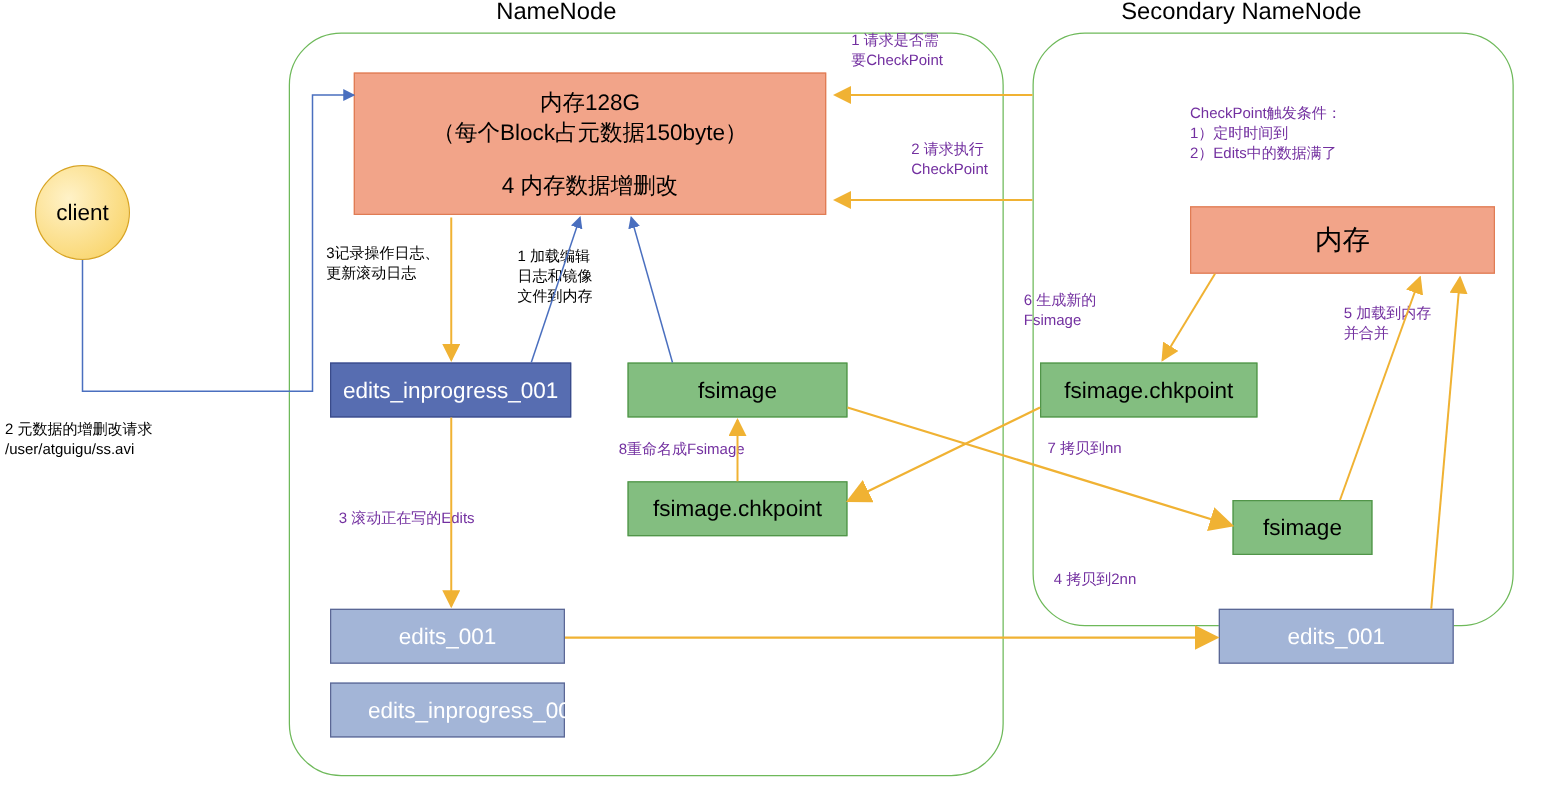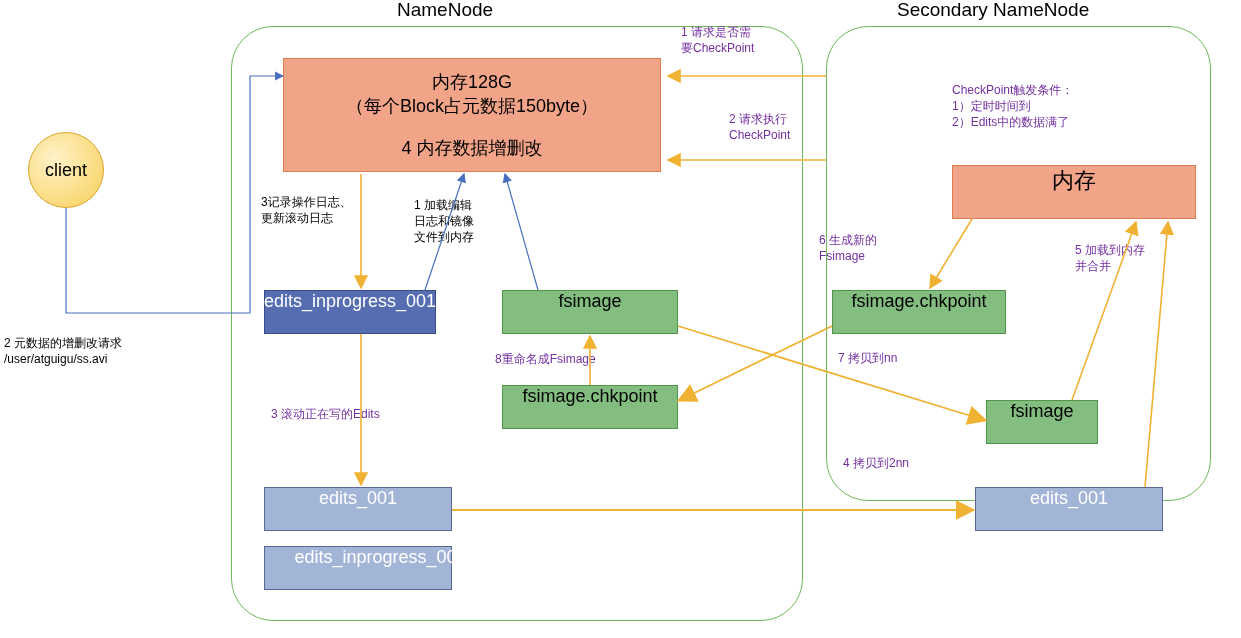--- a/index.html
+++ b/index.html
@@ -33,20 +33,21 @@
     border-radius: 50%;
     display: flex;
     align-items: center;
     justify-content: center;
     font-size: 18px;
   }
   .box {
     position: absolute;
     border: 1px solid;
     display: flex;
+    align-items: center;
     justify-content: center;
     text-align: center;
   }
   .orange-box { background: #f2a489; border-color: #e07c54; }
   .blue-box { background: #a3b5d7; border-color: #5b6795; color: #fff; }
   .dblue-box { background: #576db1; border-color: #3a4b8a; color: #fff; }
   .green-box { background: #83be80; border-color: #519549; }
   .label { position: absolute; font-size: 12px; line-height: 1.35; }
   .purple { color: #7330a0; }
   svg.arrows { position: absolute; left: 0; top: 0; width: 1241px; height: 638px; pointer-events: none; }
@@ -71,21 +72,21 @@
   <div style="height:18px;"></div>
   <div>4 内存数据增删改</div>
 </div>
 
 <div class="label" style="left:261px; top:194px; white-space:pre;">3记录操作日志、
 更新滚动日志</div>
 <div class="label" style="left:414px; top:197px; white-space:pre;">1 加载编辑
 日志和镜像
 文件到内存</div>
 
-<div class="box dblue-box" style="left:264px; top:290px; width:172px; height:44px;">
+<div class="box dblue-box" style="left:264px; top:290px; width:193px; height:44px;">
   <span>edits_inprogress_001</span>
 </div>
 
 <div class="box green-box" style="left:502px; top:290px; width:176px; height:44px;">
   <span>fsimage</span>
 </div>
 
 <div class="label purple" style="left:495px; top:351px;">8重命名成Fsimage</div>
 
 <div class="box green-box" style="left:502px; top:385px; width:176px; height:44px;">

